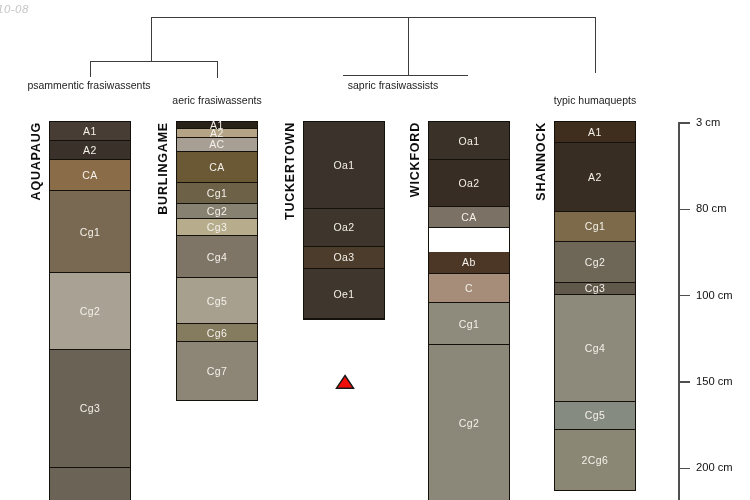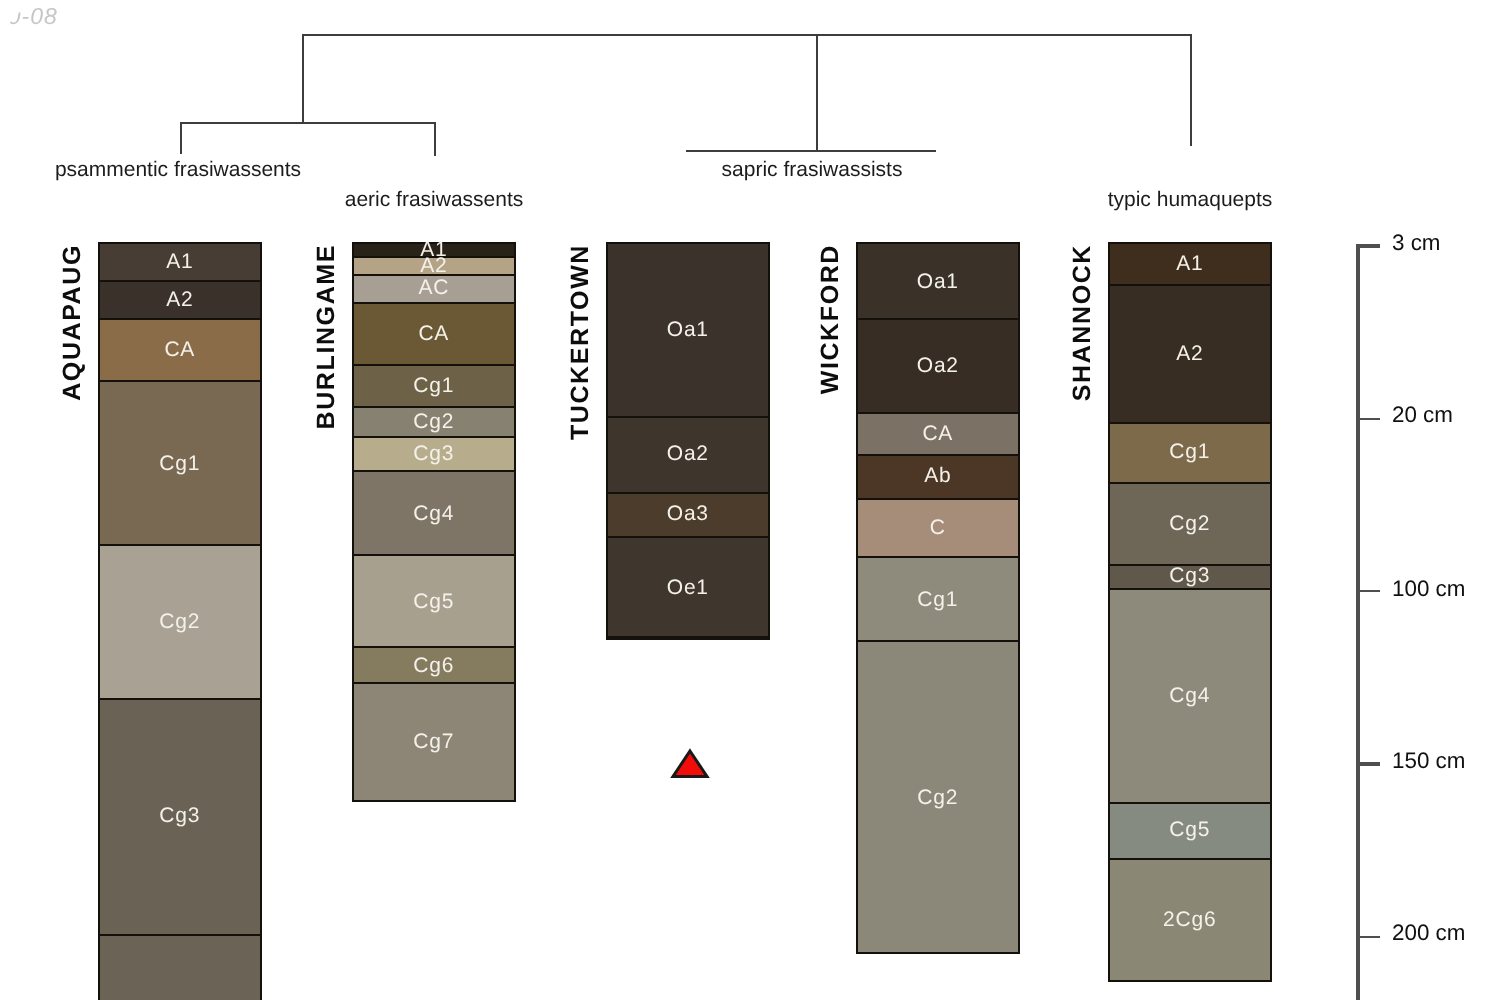--- a/index.html
+++ b/index.html
@@ -1,17 +1,17 @@
 <!DOCTYPE html>
 <html><head>
 <meta charset="utf-8">
 <style>
   html,body{margin:0;padding:0;background:#fff;}
   #stage{position:relative;width:750px;height:500px;background:#ffffff;overflow:hidden;
-         font-family:"Liberation Sans",sans-serif;border-radius:27px;}
+         font-family:"Liberation Sans",sans-serif;}
   .watermark{position:absolute;left:-3px;top:3px;font-size:11.5px;font-style:italic;
              color:#c6c6c6;letter-spacing:0.5px;}
   .tl{position:absolute;background:#3d3d3d;}
   .glabel{position:absolute;transform:translateX(-50%);font-size:10.5px;color:#1c1c1c;
           white-space:nowrap;}
   .profile{position:absolute;border:1.6px solid #14110d;background:#fff;}
   .profile.open-bottom{border-bottom:none;}
   .horizon{position:relative;box-sizing:border-box;border-bottom:1.6px solid #14110d;
            display:flex;align-items:center;justify-content:center;overflow:visible;}
   .horizon.last{border-bottom:none;}
@@ -39,21 +39,21 @@
     <div class="tl" style="left:89.5px;top:61px;width:128px;height:1.4px;"></div>
     <div class="tl" style="left:89.5px;top:61px;width:1.4px;height:16px;"></div>
     <div class="tl" style="left:216.5px;top:61px;width:1.4px;height:17px;"></div>
     <div class="tl" style="left:407.5px;top:17px;width:1.4px;height:58px;"></div>
     <div class="tl" style="left:343px;top:75px;width:125px;height:1.4px;"></div>
     <div class="tl" style="left:594.5px;top:17px;width:1.4px;height:56px;"></div>
   </div>
 
   <div class="glabel" style="left:89px;top:79px;">psammentic frasiwassents</div>
   <div class="glabel" style="left:217px;top:94px;">aeric frasiwassents</div>
-  <div class="glabel" style="left:406px;top:79px;">sapric frasiwassists</div>
+  <div class="glabel" style="left:393px;top:79px;">sapric frasiwassists</div>
   <div class="glabel" style="left:595px;top:94px;">typic humaquepts</div>
 
 <div class="profile open-bottom" style="left: 49px; top: 121.4px; width: 79.8px;">
       <div class="horizon" style="height: 18.9926px; background: rgb(71, 61, 52);">
         <span class="h-label">A1</span>
       </div>
       <div class="horizon" style="height: 18.9926px; background: rgb(58, 50, 42);">
         <span class="h-label">A2</span>
       </div>
       <div class="horizon" style="height: 31.0788px; background: rgb(138, 108, 72);">
@@ -125,21 +125,21 @@
     <div class="profile" style="left: 428px; top: 121.4px; width: 79.8px;">
       <div class="horizon" style="height: 37.9852px; background: rgb(58, 49, 41);">
         <span class="h-label">Oa1</span>
       </div>
       <div class="horizon" style="height: 46.6182px; background: rgb(55, 45, 37);">
         <span class="h-label">Oa2</span>
       </div>
       <div class="horizon" style="height: 20.7192px; background: rgb(123, 113, 101);">
         <span class="h-label">CA</span>
       </div>
-      <div class="horizon" style="height: 22.4458px; background: rgb(76, 54, 38);">
+      <div class="horizon" style="height: 22.4458px; background: rgb(76, 54, 38); margin-top: 24px;">
         <span class="h-label">Ab</span>
       </div>
       <div class="horizon" style="height: 29.3522px; background: rgb(166, 141, 121);">
         <span class="h-label">C</span>
       </div>
       <div class="horizon" style="height: 41.4384px; background: rgb(142, 138, 124);">
         <span class="h-label">Cg1</span>
       </div>
       <div class="horizon last" style="height: 155.394px; background: rgb(140, 136, 121);">
         <span class="h-label">Cg2</span>
@@ -170,21 +170,21 @@
       </div>
       <div class="horizon last" style="height: 60.431px; background: rgb(139, 135, 117);">
         <span class="h-label">2Cg6</span>
       </div>
     </div>
     <div class="col-name" style="left: 534px; top: 121.5px;">SHANNOCK</div>
     <div class="axis-line" style="left: 678px; top: 122.3px; width: 1.5px; height: 377.7px;"></div>
     <div class="axis-tick" style="left: 678px; top: 122.3px; width: 11.5px; height: 1.5px;"></div>
     <div class="tick-label" style="left: 696px; top: 115px;">3 cm</div>
     <div class="axis-tick" style="left: 678px; top: 208.63px; width: 11.5px; height: 1.5px;"></div>
-    <div class="tick-label" style="left: 696px; top: 201.33px;">20 cm</div>
+    <div class="tick-label" style="left: 696px; top: 201.33px;">80 cm</div>
     <div class="axis-tick" style="left: 678px; top: 294.96px; width: 11.5px; height: 1.5px;"></div>
     <div class="tick-label" style="left: 696px; top: 287.66px;">100 cm</div>
     <div class="axis-tick" style="left: 678px; top: 381.29px; width: 11.5px; height: 1.5px;"></div>
     <div class="tick-label" style="left: 696px; top: 373.99px; text-align: right;">150 cm</div>
     <div class="axis-tick" style="left: 678px; top: 467.62px; width: 11.5px; height: 1.5px;"></div>
     <div class="tick-label" style="left: 696px; top: 460.32px;">200 cm</div>
     <div class="marker" style="left: 334.5px; top: 374.357px;"><svg width="20" height="16">
     <polygon points="10,1.5 18.5,14.2 1.5,14.2" fill="#f10e0a" stroke="#191919" stroke-width="1.5"></polygon>
       </svg></div>
   </div>

